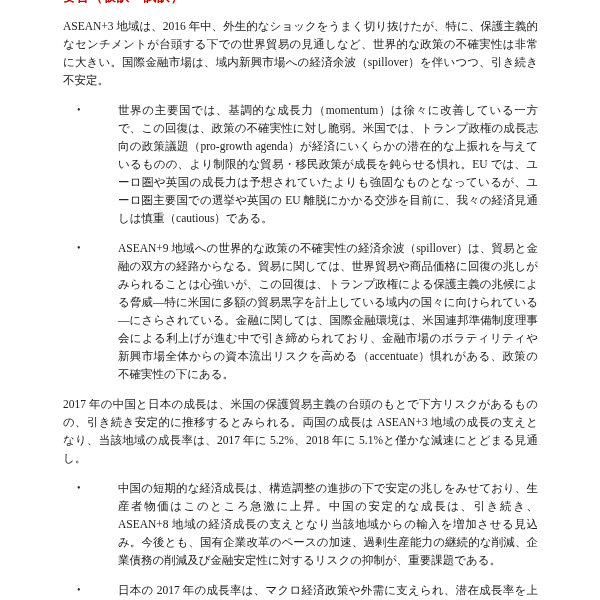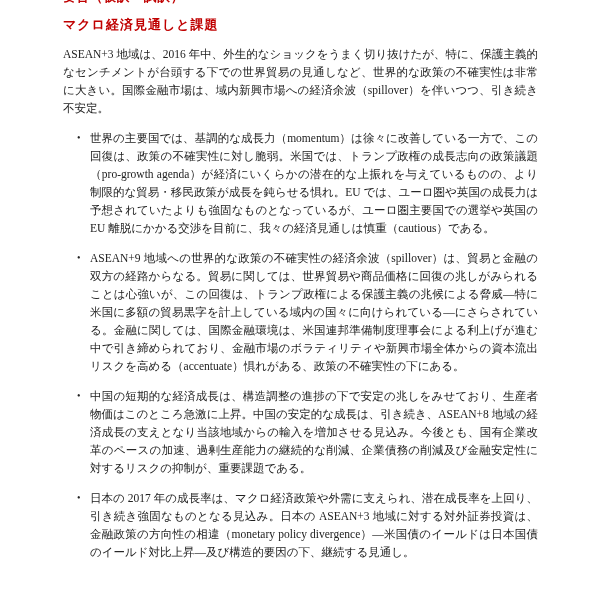--- a/index.html
+++ b/index.html
@@ -50,39 +50,40 @@
   }
   .bullet .marker {
     flex: 0 0 13px;
     margin-left: 14px;
     font-size: 10px;
     line-height: 18px;
   }
   .bullet .btext {
     flex: 1 1 auto;
     text-align: justify;
+    margin-left: 28px;
   }
 </style>
 </head>
 <body>
 
 <div class="page">
   <div class="content">
     <div class="clipped-heading">要旨（仮訳・試訳）</div>
-    <div class="section-heading">マクロ経済見通しと課題</div>
     <div id="doc-body">
         <div class="paragraph">ASEAN+3 地域は、2016 年中、外生的なショックをうまく切り抜けたが、特に、保護主義的なセンチメントが台頭する下での世界貿易の見通しなど、世界的な政策の不確実性は非常に大きい。国際金融市場は、域内新興市場への経済余波（spillover）を伴いつつ、引き続き不安定。</div>
         <div class="bullet">
           <span class="marker">•</span>
           <span class="btext">世界の主要国では、基調的な成長力（momentum）は徐々に改善している一方で、この回復は、政策の不確実性に対し脆弱。米国では、トランプ政権の成長志向の政策議題（pro-growth agenda）が経済にいくらかの潜在的な上振れを与えているものの、より制限的な貿易・移民政策が成長を鈍らせる惧れ。EU では、ユーロ圏や英国の成長力は予想されていたよりも強固なものとなっているが、ユーロ圏主要国での選挙や英国の EU 離脱にかかる交渉を目前に、我々の経済見通しは慎重（cautious）である。</span>
         </div>
         <div class="bullet">
           <span class="marker">•</span>
           <span class="btext">ASEAN+9 地域への世界的な政策の不確実性の経済余波（spillover）は、貿易と金融の双方の経路からなる。貿易に関しては、世界貿易や商品価格に回復の兆しがみられることは心強いが、この回復は、トランプ政権による保護主義の兆候による脅威―特に米国に多額の貿易黒字を計上している域内の国々に向けられている―にさらされている。金融に関しては、国際金融環境は、米国連邦準備制度理事会による利上げが進む中で引き締められており、金融市場のボラティリティや新興市場全体からの資本流出リスクを高める（accentuate）惧れがある、政策の不確実性の下にある。</span>
         </div>
+        <div class="paragraph">2017 年の中国と日本の成長は、米国の保護貿易主義の台頭のもとで下方リスクがあるものの、引き続き安定的に推移するとみられる。両国の成長は ASEAN+3 地域の成長の支えとなり、当該地域の成長率は、2017 年に 5.2%、2018 年に 5.1%と僅かな減速にとどまる見通し。</div>
         <div class="bullet">
           <span class="marker">•</span>
           <span class="btext">中国の短期的な経済成長は、構造調整の進捗の下で安定の兆しをみせており、生産者物価はこのところ急激に上昇。中国の安定的な成長は、引き続き、ASEAN+8 地域の経済成長の支えとなり当該地域からの輸入を増加させる見込み。今後とも、国有企業改革のペースの加速、過剰生産能力の継続的な削減、企業債務の削減及び金融安定性に対するリスクの抑制が、重要課題である。</span>
         </div>
         <div class="bullet">
           <span class="marker">•</span>
           <span class="btext">日本の 2017 年の成長率は、マクロ経済政策や外需に支えられ、潜在成長率を上回り、引き続き強固なものとなる見込み。日本の ASEAN+3 地域に対する対外証券投資は、金融政策の方向性の相違（monetary policy divergence）―米国債のイールドは日本国債のイールド対比上昇―及び構造的要因の下、継続する見通し。</span>
         </div>
       </div>
   </div>

